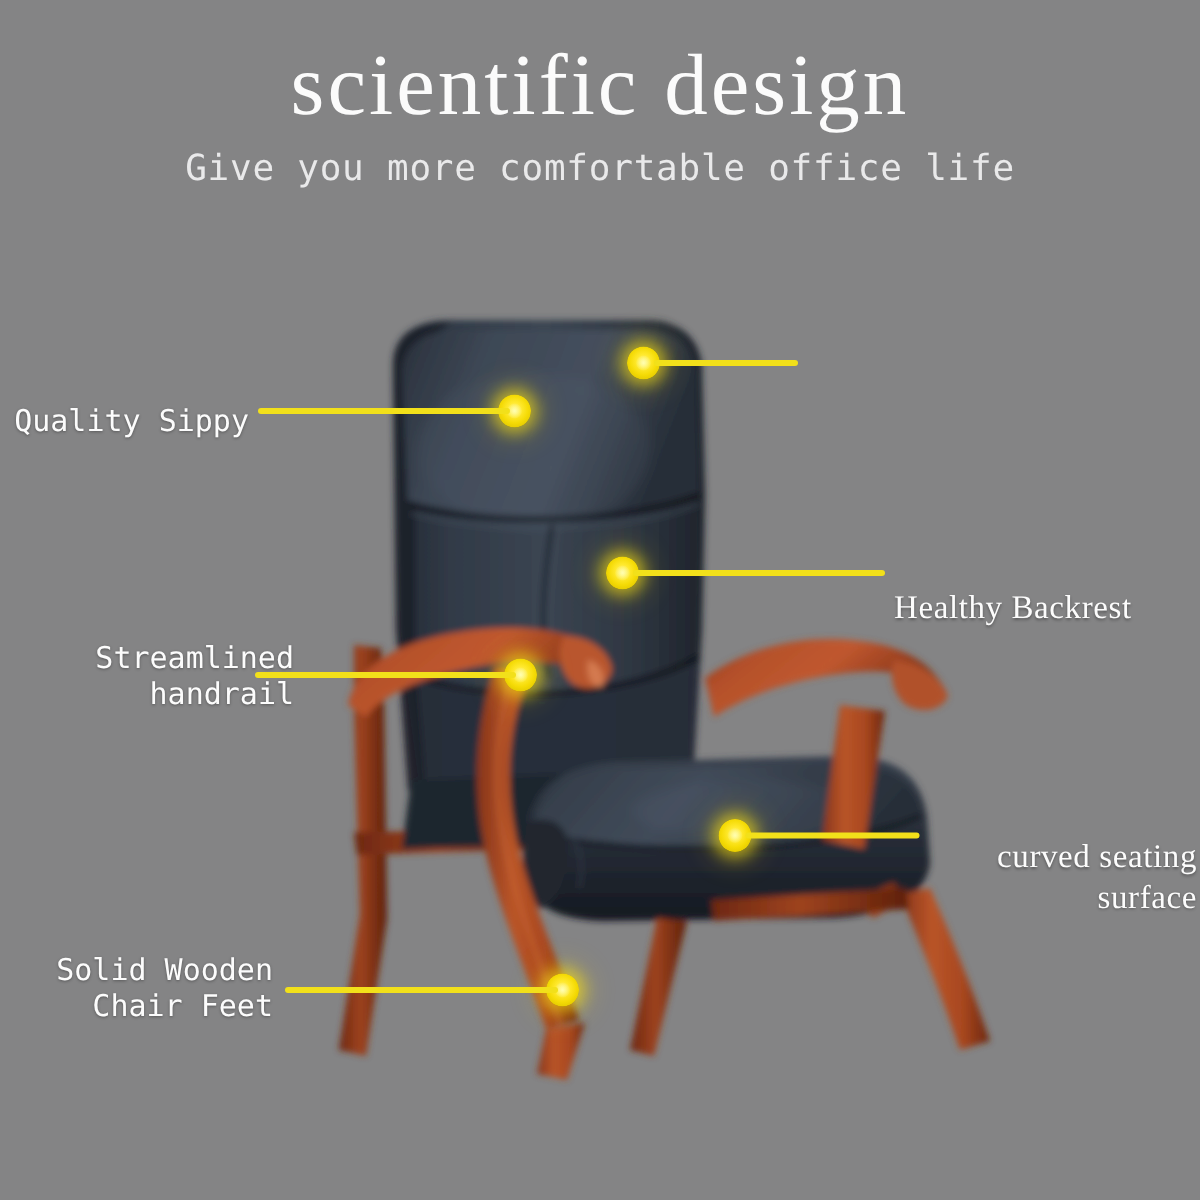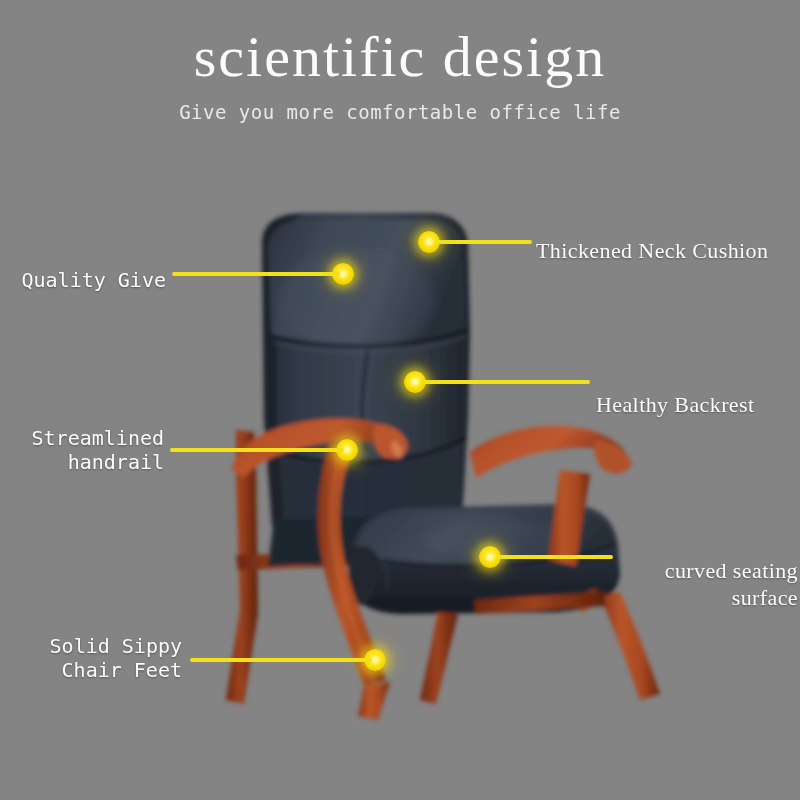--- a/index.html
+++ b/index.html
@@ -30,21 +30,21 @@
     font-family: "Liberation Serif", serif;
     font-size: 58px;
     line-height: 66px;
     color: #fbfbfb;
     letter-spacing: 2px;
     font-weight: 400;
   }
   #subtitle {
     margin-top: 10px;
     font-family: "DejaVu Sans Mono", monospace;
-    font-size: 19px;
+    font-size: 24px;
     line-height: 24px;
     color: #e9e9ea;
     letter-spacing: 0.5px;
   }
 
   
   #product {
     position: absolute;
     left: 0;
     top: 0;
@@ -279,39 +279,38 @@
 
   <div id="header">
     <div id="title">scientific design</div>
     <div id="subtitle">Give you more comfortable office life</div>
   </div>
 
   <div class="callout-layer">
 
     <div class="dot" style="left:418px; top:231px;"></div>
     <div class="leader" style="left:436px; top:240px; width:96px;"></div>
-    <div class="callout-label lbl-serif align-left" style="left:536px; top:238px; width:262px;">Thickened Neck Cushion</div>
 
     <div class="dot" style="left:332px; top:263px;"></div>
     <div class="leader" style="left:172px; top:272px; width:168px;"></div>
-    <div class="callout-label lbl-mono align-right" style="left:0px; top:268px; width:166px;">Quality Give</div>
+    <div class="callout-label lbl-mono align-right" style="left:0px; top:268px; width:166px;">Quality Sippy</div>
 
     <div class="dot" style="left:404px; top:371px;"></div>
     <div class="leader" style="left:422px; top:380px; width:168px;"></div>
     <div class="callout-label lbl-serif align-left" style="left:596px; top:392px; width:204px;">Healthy Backrest</div>
 
     <div class="dot" style="left:336px; top:439px;"></div>
     <div class="leader" style="left:170px; top:448px; width:174px;"></div>
-    <div class="callout-label lbl-mono align-right" style="left:0px; top:426px; width:164px;">Streamlined
+    <div class="callout-label lbl-mono align-right" style="left:0px; top:426px; width:164px;padding-left:32px;">Streamlined
 handrail</div>
 
     <div class="dot" style="left:479px; top:546px;"></div>
     <div class="leader" style="left:497px; top:555px; width:116px;"></div>
     <div class="callout-label lbl-serif align-right" style="left:560px; top:558px; width:238px;">curved seating
 surface</div>
 
     <div class="dot" style="left:364px; top:649px;"></div>
     <div class="leader" style="left:190px; top:658px; width:182px;"></div>
-    <div class="callout-label lbl-mono align-right" style="left:0px; top:634px; width:182px;">Solid Sippy
+    <div class="callout-label lbl-mono align-right" style="left:0px; top:634px; width:182px;">Solid Wooden
 Chair Feet</div>
 
   </div>
 </div>
 
 </body></html>

